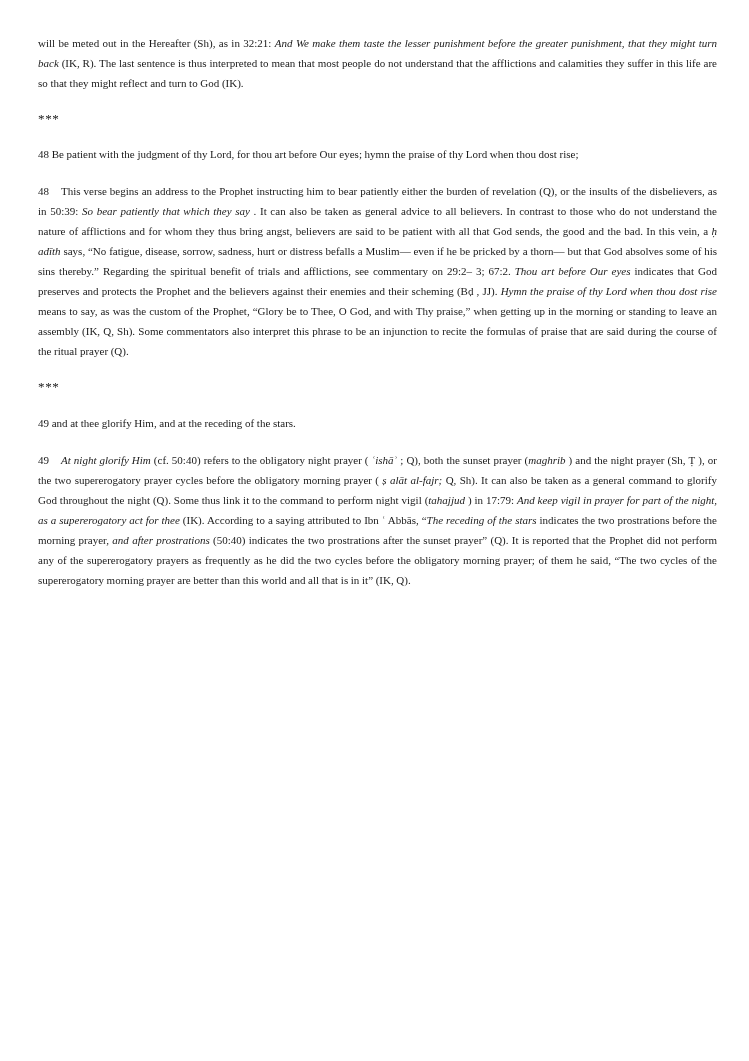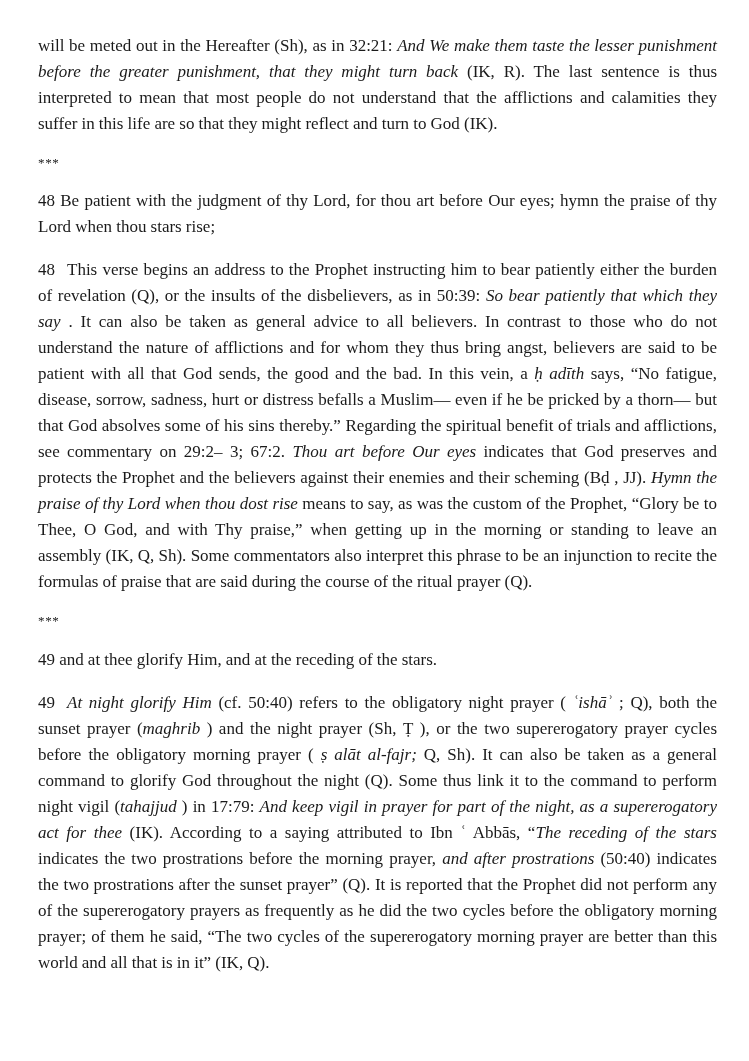--- a/index.html
+++ b/index.html
@@ -20,22 +20,22 @@
     height: 1061px;
     background: #ffffff;
     box-sizing: border-box;
     padding: 33px 33px 0 38px;
   }
   .content {
     width: 679px;
   }
   p {
     margin: 0 0 0 0;
-    font-size: 17px;
-    line-height: 26px;
+    font-size: 11px;
+    line-height: 20px;
     text-align: justify;
     text-justify: inter-word;
     word-spacing: -0.1px;
   }
   .body-para {
     margin-bottom: 17px;
   }
   .sep {
     margin-bottom: 17px;
     font-size: 13.1px;
@@ -59,21 +59,21 @@
 </head>
 <body>
 
 <div class="page">
   <div class="content">
 
     <p class="body-para"><span>will be meted out in the Hereafter (Sh), as in 32:21: </span><i>And We make them taste the lesser punishment before the greater punishment, that they might turn back</i><span> (IK, R). The last sentence is thus interpreted to mean that most people do not understand that the afflictions and calamities they suffer in this life are so that they might reflect and turn to God (IK).</span></p>
 
     <div class="sep">***</div>
 
-    <p class="verse"><span>48</span> <span>Be patient with the judgment of thy Lord, for thou art before Our eyes; hymn the praise of thy Lord when thou stars rise;</span></p>
+    <p class="verse"><span>48</span> <span>Be patient with the judgment of thy Lord, for thou art before Our eyes; hymn the praise of thy Lord when thou dost rise;</span></p>
 
     <p class="body-para commentary"><span class="vnum">48</span><span>This verse begins an address to the Prophet instructing him to bear patiently either the burden of revelation (Q), or the insults of the disbelievers, as in 50:39: </span><i>So bear patiently that which they say</i><span> . It can also be taken as general advice to all believers. In contrast to those who do not understand the nature of afflictions and for whom they thus bring angst, believers are said to be patient with all that God sends, the good and the bad. In this vein, a </span><i>ḥ adīth</i><span> says, “No fatigue, disease, sorrow, sadness, hurt or distress befalls a Muslim— even if he be pricked by a thorn— but that God absolves some of his sins thereby.” Regarding the spiritual benefit of trials and afflictions, see commentary on 29:2– 3; 67:2. </span><i>Thou art before Our eyes</i><span> indicates that God preserves and protects the Prophet and the believers against their enemies and their scheming (Bḍ , JJ). </span><i>Hymn the praise of thy Lord when thou dost rise</i><span> means to say, as was the custom of the Prophet, “Glory be to Thee, O God, and with Thy praise,” when getting up in the morning or standing to leave an assembly (IK, Q, Sh). Some commentators also interpret this phrase to be an injunction to recite the formulas of praise that are said during the course of the ritual prayer (Q).</span></p>
 
     <div class="sep">***</div>
 
     <p class="verse"><span>49</span> <span>and at thee glorify Him, and at the receding of the stars.</span></p>
 
     <p class="body-para commentary"><span class="vnum">49</span><i>At night glorify Him</i><span> (cf. 50:40) refers to the obligatory night prayer ( </span><i>ʿishāʾ</i><span> ; Q), both the sunset prayer (</span><i>maghrib</i><span> ) and the night prayer (Sh, Ṭ ), or the two supererogatory prayer cycles before the obligatory morning prayer ( </span><i>ṣ alāt al-fajr;</i><span> Q, Sh). It can also be taken as a general command to glorify God throughout the night (Q). Some thus link it to the command to perform night vigil (</span><i>tahajjud</i><span> ) in 17:79: </span><i>And keep vigil in prayer for part of the night, as a supererogatory act for thee</i><span> (IK). According to a saying attributed to Ibn ʿ Abbās, “</span><i>The receding of the stars</i><span> indicates the two prostrations before the morning prayer, </span><i>and after prostrations</i><span> (50:40) indicates the two prostrations after the sunset prayer” (Q). It is reported that the Prophet did not perform any of the supererogatory prayers as frequently as he did the two cycles before the obligatory morning prayer; of them he said, “The two cycles of the supererogatory morning prayer are better than this world and all that is in it” (IK, Q).</span></p>
 
     <div class="tail"></div>

